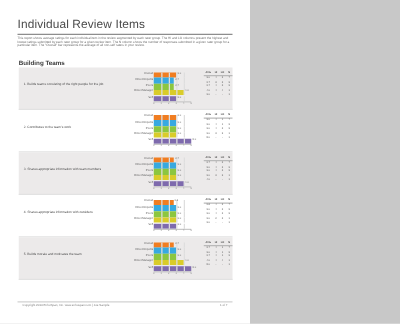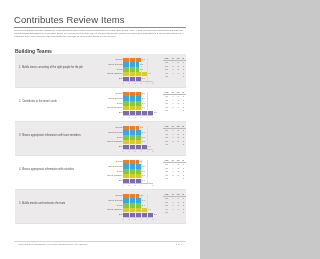--- a/index.html
+++ b/index.html
@@ -75,21 +75,21 @@
 
   .footer-rule{position:absolute;left:14px;top:241px;width:172px;height:0.5px;background:#d2d2d2;}
   .footer-left{position:absolute;left:18px;top:243px;font-size:2.4px;color:#7d7d7d;}
   .footer-right{position:absolute;right:18px;top:243px;font-size:2.4px;color:#7d7d7d;}
 </style>
 </head>
 <body>
 
 <div class="page">
 
-  <div class="doc-title">Contributes Review Items</div>
+  <div class="doc-title">Individual Review Items</div>
   <div class="title-rule"></div>
   <div class="intro">This report shows average ratings for each individual item in the review segmented by each rater group. The HI and LO columns present the highest and lowest ratings submitted by each rater group for a given review item. The N column shows the number of responses submitted in a given rater group for a particular item. The "Overall" bar represents the average of all non-self raters in your review.</div>
 
   <div class="section-title">Building Teams</div>
 
   <div class="items" id="items">
       <div class="item-row shade">
         <div class="item-label">1. Builds teams consisting of the right people for the job</div>
         <div class="chart">
           <div class="bar-line">

